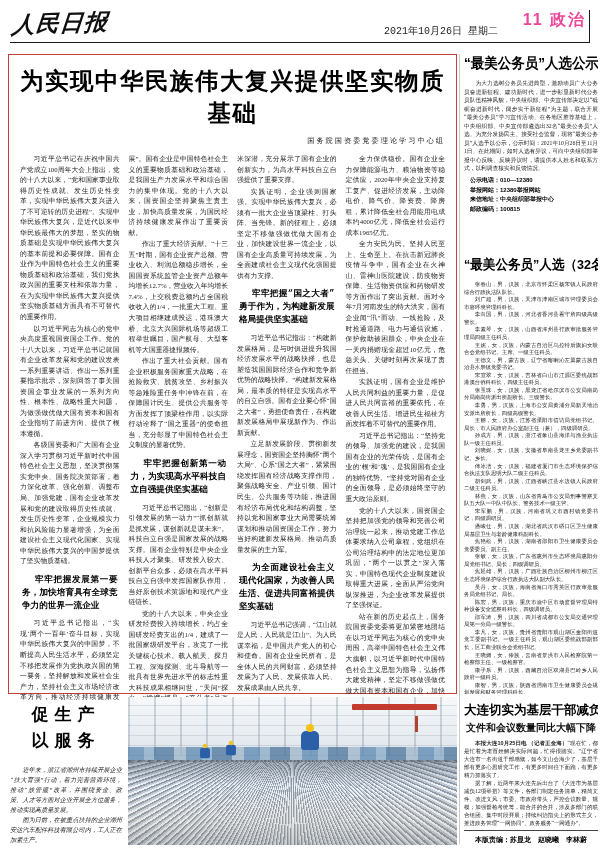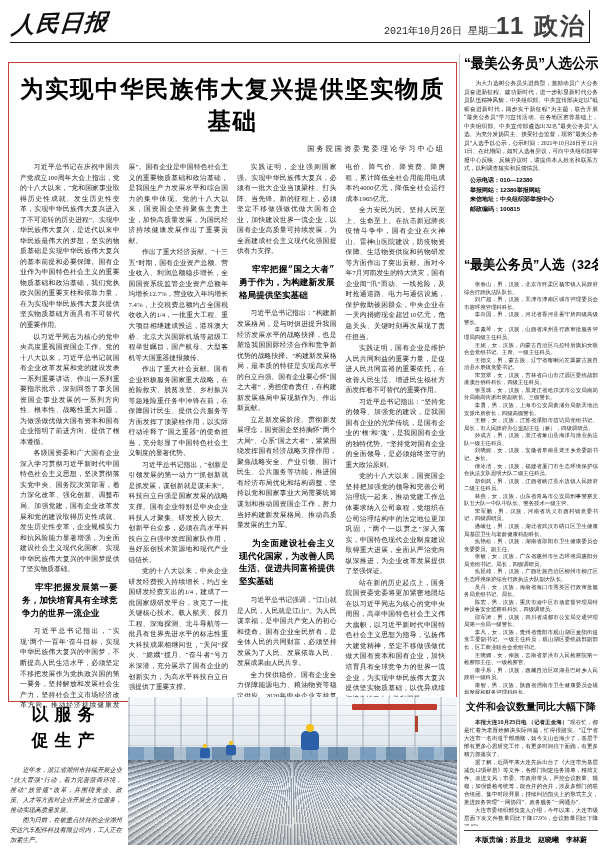--- a/index.html
+++ b/index.html
@@ -8,24 +8,24 @@
         box-shadow:0 0 4px rgba(0,0,0,.25);}
   
   #header{position:absolute;left:10px;top:6px;width:580px;height:36px;
           border-bottom:1.6px solid #1a1a1a;}
   #masthead{position:absolute;left:2px;top:2px;font-family:"DejaVu Serif",serif;
             font-weight:bold;font-style:italic;font-size:23px;letter-spacing:1px;
             transform:skewX(-7deg) rotate(-2deg);color:#101010;}
   #dateline{position:absolute;right:92px;top:18px;font-size:10px;color:#222;
             font-family:Liberation Mono, monospace;}
   #pageno{position:absolute;right:4px;top:4px;font-family:"Liberation Sans",sans-serif;
-          font-weight:bold;font-size:24px;letter-spacing:2px;color:#404040;}
+          font-weight:bold;font-size:16px;letter-spacing:2px;color:#ec4899;}
   #header-bracket{position:absolute;right:0;top:4px;width:0;height:32px;border-right:1.4px solid #1a1a1a;}
   
-  #main-box{position:absolute;left:8px;top:62px;width:449px;height:640px;
+  #main-box{position:absolute;left:8px;top:54px;width:449px;height:640px;
             border:1.6px solid #c5403a;box-sizing:border-box;padding:8px 11px 18px;}
   #main-headline{margin:2px 0 0;text-align:center;font-family:"Liberation Sans",sans-serif;
                  font-weight:bold;font-size:23.5px;letter-spacing:1.5px;color:#000;}
   #main-byline{margin:7px 0 8px;text-align:right;font-size:7.2px;letter-spacing:2px;color:#222;}
   #article-flow{height:551px;overflow:hidden;column-count:4;column-gap:9px;column-fill:auto;
                 font-size:6.8px;line-height:1.55;text-align:justify;color:#1c1c1c;}
   #article-flow p{margin:0 0 1px;text-indent:2em;}
   #article-flow h3{margin:7px 2px 6px;font-family:Liberation Mono, monospace;
                    font-weight:bold;font-size:8.6px;line-height:1.5;color:#000;text-indent:1.5em;}
   
@@ -97,40 +97,41 @@
     <h1 id="main-headline">为实现中华民族伟大复兴提供坚实物质基础</h1>
     <div id="main-byline">国务院国资委党委理论学习中心组</div>
     <div id="article-flow">
         <p>习近平总书记在庆祝中国共产党成立100周年大会上指出，党的十八大以来，“党和国家事业取得历史性成就、发生历史性变革，实现中华民族伟大复兴进入了不可逆转的历史进程”。实现中华民族伟大复兴，是近代以来中华民族最伟大的梦想，坚实的物质基础是实现中华民族伟大复兴的基本前提和必要保障。国有企业作为中国特色社会主义的重要物质基础和政治基础，我们党执政兴国的重要支柱和依靠力量，在为实现中华民族伟大复兴提供坚实物质基础方面具有不可替代的重要作用。</p>
         <p>以习近平同志为核心的党中央高度重视国资国企工作。党的十八大以来，习近平总书记就国有企业改革发展和党的建设发表一系列重要讲话、作出一系列重要指示批示，深刻回答了事关国资国企事业发展的一系列方向性、根本性、战略性重大问题，为做强做优做大国有资本和国有企业指明了前进方向、提供了根本遵循。</p>
         <p>各级国资委和广大国有企业深入学习贯彻习近平新时代中国特色社会主义思想，坚决贯彻落实党中央、国务院决策部署，着力深化改革、强化创新、调整布局、加强党建，国有企业改革发展和党的建设取得历史性成就、发生历史性变革，企业规模实力和抗风险能力显著增强，为全面建设社会主义现代化国家、实现中华民族伟大复兴的中国梦提供了坚实物质基础。</p>
         <h3>牢牢把握发展第一要务，加快培育具有全球竞争力的世界一流企业</h3>
         <p>习近平总书记指出，“实现‘两个一百年’奋斗目标，实现中华民族伟大复兴的中国梦，不断提高人民生活水平，必须坚定不移把发展作为党执政兴国的第一要务，坚持解放和发展社会生产力，坚持社会主义市场经济改革方向，推动经济持续健康发展”。国有企业是中国特色社会主义的重要物质基础和政治基础，是我国生产力发展水平和综合国力的集中体现。党的十八大以来，国资国企坚持聚焦主责主业，加快高质量发展，为国民经济持续健康发展作出了重要贡献。</p>
         <p>作出了重大经济贡献。“十三五”时期，国有企业资产总额、营业收入、利润总额稳步增长，全国国资系统监管企业资产总额年均增长12.7%，营业收入年均增长7.4%，上交税费总额约占全国税收收入的1/4，一批重大工程、重大项目相继建成投运，港珠澳大桥、北京大兴国际机场等超级工程举世瞩目，国产航母、大型客机等大国重器捷报频传。</p>
         <p>作出了重大社会贡献。国有企业积极服务国家重大战略，在抢险救灾、脱贫攻坚、乡村振兴等急难险重任务中冲锋在前，在保障国计民生、提供公共服务等方面发挥了顶梁柱作用，以实际行动诠释了“国之重器”的使命担当，充分彰显了中国特色社会主义制度的显著优势。</p>
+        <h3>牢牢把握创新第一动力，为实现高水平科技自立自强提供坚实基础</h3>
         <p>习近平总书记指出，“创新是引领发展的第一动力”“抓创新就是抓发展，谋创新就是谋未来”。科技自立自强是国家发展的战略支撑。国有企业特别是中央企业科技人才聚集、研发投入较大、创新平台众多，必须在高水平科技自立自强中发挥国家队作用，当好原创技术策源地和现代产业链链长。</p>
         <p>党的十八大以来，中央企业研发经费投入持续增长，约占全国研发经费支出的1/4，建成了一批国家级研发平台，攻克了一批关键核心技术。载人航天、探月工程、深海探测、北斗导航等一批具有世界先进水平的标志性重大科技成果相继问世，“天问”探火、“嫦娥”揽月、“奋斗者”号万米深潜，充分展示了国有企业的创新实力，为高水平科技自立自强提供了重要支撑。</p>
         <p>实践证明，企业强则国家强。实现中华民族伟大复兴，必须有一批大企业当顶梁柱、打头阵、当先锋。新的征程上，必须坚定不移做强做优做大国有企业，加快建设世界一流企业，以国有企业高质量可持续发展，为全面建成社会主义现代化强国提供有力支撑。</p>
         <h3>牢牢把握“国之大者”勇于作为，为构建新发展格局提供坚实基础</h3>
         <p>习近平总书记指出：“构建新发展格局，是与时俱进提升我国经济发展水平的战略抉择，也是塑造我国国际经济合作和竞争新优势的战略抉择。”构建新发展格局，最本质的特征是实现高水平的自立自强。国有企业要心怀“国之大者”，勇担使命责任，在构建新发展格局中展现新作为、作出新贡献。</p>
         <p>立足新发展阶段、贯彻新发展理念，国资国企坚持胸怀“两个大局”、心系“国之大者”，紧紧围绕发挥国有经济战略支撑作用，聚焦战略安全、产业引领、国计民生、公共服务等功能，推进国有经济布局优化和结构调整，坚持以党和国家事业大局需要统筹谋划和推动国资国企工作，努力当好构建新发展格局、推动高质量发展的主力军。</p>
         <h3>为全面建设社会主义现代化国家，为改善人民生活、促进共同富裕提供坚实基础</h3>
         <p>习近平总书记强调，“江山就是人民，人民就是江山”。为人民谋幸福，是中国共产党人的初心和使命。国有企业全民所有，是全体人民的共同财富，必须坚持发展为了人民、发展依靠人民、发展成果由人民共享。</p>
         <p>全力保供稳价。国有企业全力保障能源电力、粮油物资等稳定供应，2020年中央企业支持复工复产、促进经济发展，主动降电价、降气价、降资费、降房租，累计降低全社会用能用电成本约4000亿元，降低全社会运行成本1965亿元。</p>
         <p>全力安民为民。坚持人民至上、生命至上。在抗击新冠肺炎疫情斗争中，国有企业在火神山、雷神山医院建设，防疫物资保障、生活物资供应和药物研发等方面作出了突出贡献。面对今年7月河南发生的特大洪灾，国有企业闻“汛”而动、一线抢险，及时抢通道路、电力与通信设施，保护救助被困群众，中央企业在一天内捐赠现金超过10亿元，危急关头、关键时刻再次展现了责任担当。</p>
         <p>实践证明，国有企业是维护人民共同利益的重要力量，是促进人民共同富裕的重要依托，在改善人民生活、增进民生福祉方面发挥着不可替代的重要作用。</p>
         <p>习近平总书记指出：“坚持党的领导、加强党的建设，是我国国有企业的光荣传统，是国有企业的‘根’和‘魂’，是我国国有企业的独特优势。”坚持党对国有企业的全面领导，是必须始终坚守的重大政治原则。</p>
         <p>党的十八大以来，国资国企坚持把加强党的领导和完善公司治理统一起来，推动党建工作总体要求纳入公司章程，党组织在公司治理结构中的法定地位更加巩固，“两个一以贯之”深入落实，中国特色现代企业制度建设取得重大进展，全面从严治党向纵深推进，为企业改革发展提供了坚强保证。</p>
         <p>站在新的历史起点上，国务院国资委党委将更加紧密地团结在以习近平同志为核心的党中央周围，高举中国特色社会主义伟大旗帜，以习近平新时代中国特色社会主义思想为指导，弘扬伟大建党精神，坚定不移做强做优做大国有资本和国有企业，加快培育具有全球竞争力的世界一流企业，为实现中华民族伟大复兴提供坚实物质基础，以优异成绩迎接党的二十大胜利召开。</p>
       </div>
   </div>
 
   <div id="caption-block">
+    <p class="photo-title">促生产</p>
     <p class="photo-title">以服务</p>
-    <p class="photo-title">促生产</p>
     <p id="photo-caption">近年来，浙江省湖州市持续开展企业“扶大育强”行动，着力完善营商环境，推动“放管服”改革，并围绕资金、政策、人才等方面对企业开展全方位服务，推动实现高质量发展。</p>
     <p id="photo-caption2">图为日前，在被重点扶持的企业湖州安达汽车配件科技有限公司内，工人正在加紧生产。</p>
 
   </div>
 
   <div id="photo">
     <div class="hall"></div>
     <div class="trusses"></div>
     <div class="crane"></div>
     <div class="crane2"></div>
@@ -193,20 +194,21 @@
           <p>陈宏，男，汉族，重庆市渝中区市场监督管理局特种设备安全监察科科长，四级调研员。</p>
           <p>邵军涛，男，汉族，四川省成都市公安局交通管理局第一分局一级警长。</p>
           <p>李凡，女，汉族，贵州省贵阳市观山湖区金阳街道党工委副书记、一级主任科员，观山湖区委统战部副部长，区工商业联合会党组书记。</p>
           <p>王晓媚，女，傣族，云南省景洪市人民检察院第一检察部主任、一级检察官。</p>
           <p>康子乐，男，汉族，西藏自治区双湖县巴岭乡人民政府一级科员。</p>
           <p>康智，男，汉族，陕西省渭南市卫生健康委员会规划发展和财务管理科科长。</p>
         </div>
     </div>
 
     <div id="dalian">
+      <h2 id="dalian-headline">大连切实为基层干部减负</h2>
       <div id="dalian-subhead">文件和会议数量同比大幅下降</div>
       <div id="dalian-body">
         <p><b class="lead">本报大连10月25日电  （记者王金海）</b><span>“现在忙，都是忙着为老百姓解决实际问题，忙得很踏实。”辽宁省大连市一名街道干部感慨，如今文山会海少了，基层干部有更多心思研究工作，有更多时间往下面跑，有更多精力抓落实了。</span></p>
         <div>
             <p>据了解，近两年来大连先后出台了《大连市为基层减负12项举措》等文件，各部门制定任务清单，精简文件、改进文风；市委、市政府带头，严控会议数量、规模；加强督检考统筹，能合并的合并，涉及多部门的联合组团、集中时段开展；持续纠治指尖上的形式主义，推进政务管理“一网协同”、政务服务“一网通办”。</p>
             <p>大连市委组织部负责人介绍，今年以来，大连市级层面下发文件数量同比下降17.9%，会议数量同比下降25.6%。</p>
           </div>
       </div>
     </div>
 

